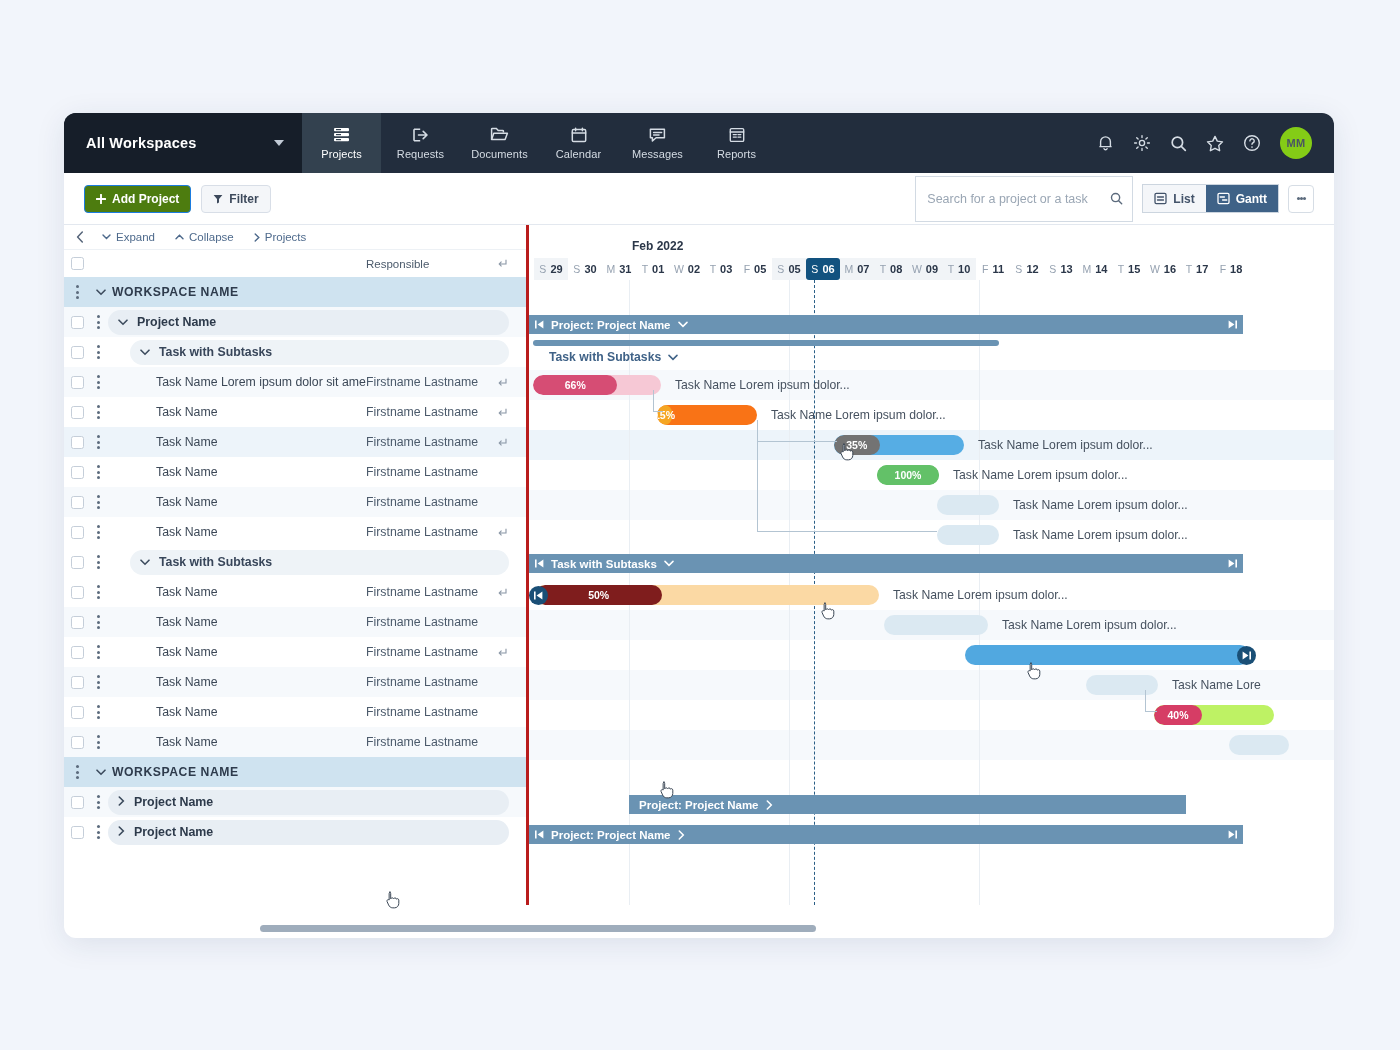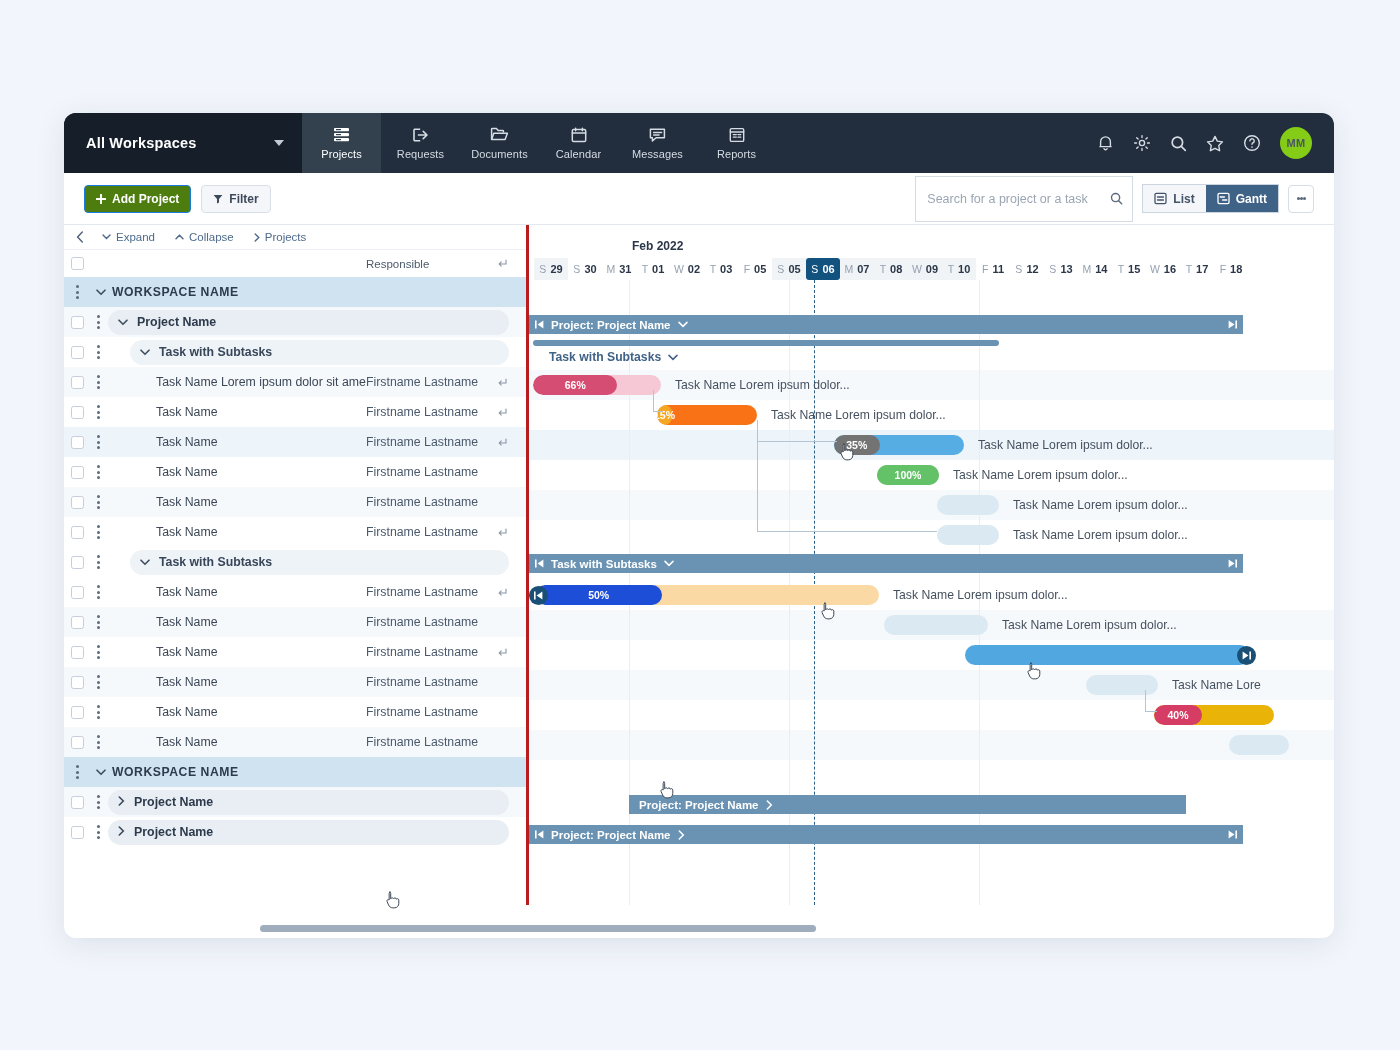--- a/index.html
+++ b/index.html
@@ -959,21 +959,21 @@
             <span>Task with Subtasks</span>
             <svg width="10" height="7" viewBox="0 0 10 7" fill="none" stroke="#fff" stroke-width="1.5">
               <path d="M1 1.4l4 4 4-4" stroke-linecap="round"></path>
             </svg>
             <span class="endcap"><svg width="9" height="9" viewBox="0 0 9 9" fill="#fff">
                 <path d="M.6 .5v8L6.4 4.5z"></path>
                 <rect x="7.4" y="0.5" width="1.6" height="8"></rect>
               </svg></span>
           </div>
           <div class="bar" style="left: 6px; top: 305px; width: 344px; background: rgb(251, 217, 164);">
-            <div class="fill" style="width: 37%; background: #1d4ed8;">
+            <div class="fill" style="width: 37%; background: #7f1d1d;">
               <span>50%</span>
             </div>
           </div>
           <div class="bar-lbl" style="left: 364px; top: 308px;">Task Name Lorem ipsum dolor...</div>
           <div class="handle" style="left: 0px; top: 305.5px;">
             <svg width="9" height="9" viewBox="0 0 9 9" fill="#fff">
               <rect x="0" y="0.5" width="1.6" height="8"></rect>
               <path d="M8.4 .5v8L2.6 4.5z"></path>
             </svg>
           </div>
@@ -981,21 +981,21 @@
           <div class="bar-lbl" style="left: 473px; top: 338px;">Task Name Lorem ipsum dolor...</div>
           <div class="bar" style="left: 436px; top: 365px; width: 285px; background: rgb(81, 168, 224);"></div>
           <div class="handle" style="left: 708px; top: 365.5px;">
             <svg width="9" height="9" viewBox="0 0 9 9" fill="#fff">
               <path d="M.6 .5v8L6.4 4.5z"></path>
               <rect x="7.4" y="0.5" width="1.6" height="8"></rect>
             </svg>
           </div>
           <div class="bar" style="left: 557px; top: 395px; width: 72px; background: rgb(219, 233, 242);"></div>
           <div class="bar-lbl" style="left: 643px; top: 398px;">Task Name Lore</div>
-          <div class="bar" style="left: 625px; top: 425px; width: 120px; background: #eab308; text-align: center;">
+          <div class="bar" style="left: 625px; top: 425px; width: 120px; background: #bef264; text-align: center;">
             <div class="fill" style="width: 40%; background: rgb(214, 61, 101);">
               <span>40%</span>
             </div>
           </div>
           <div class="bar" style="left: 700px; top: 455px; width: 60px; background: rgb(219, 233, 242);"></div>
           <div class="dep" style="left: 616px; top: 410px; width: 12px; height: 22px;"></div>
           <div class="summary-bar" style="left: 100px; top: 515px; width: 557px; background: rgb(106, 147, 179);">
             <span style="margin-left:4px">Project: Project Name</span>
             <svg width="7" height="10" viewBox="0 0 7 10" fill="none" stroke="#fff" stroke-width="1.5">
               <path d="M1.3 1l4 4-4 4" stroke-linecap="round"></path>

